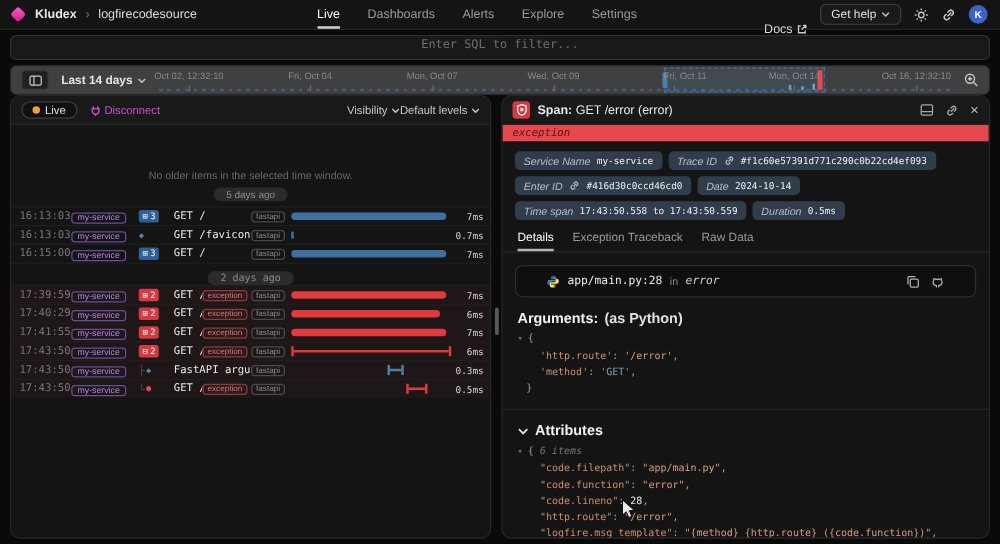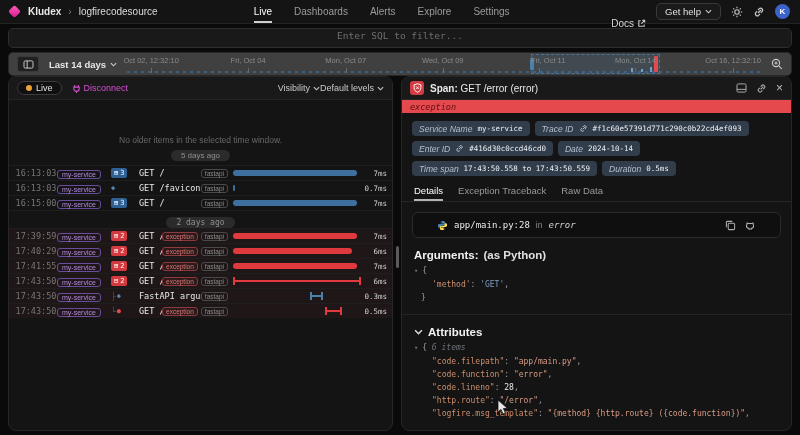--- a/index.html
+++ b/index.html
@@ -520,20 +520,21 @@
               <path d="M4.5 10.8v-1.6c-2-.2-2.9-1-2.9-2.7 0-.6.2-1.1.5-1.5-.1-.3-.2-1 .1-1.7 0 0 .6-.2 1.8.6a6 6 0 0 1 3 0c1.2-.8 1.8-.6 1.8-.6.3.7.2 1.4.1 1.7.3.4.5.9.5 1.5 0 1.7-.9 2.5-2.9 2.7v1.6"></path>
             </svg>
         </span>
       </div>
       <div class="sec-head">
         <span>Arguments:</span>
         <span class="sub">(as Python)</span>
       </div>
       <div class="code" id="args-code">
           <div class="code-line"><span class="fold">▾</span><span class="tk-punc">{</span></div>
+          <div class="code-line ind"><span class="tk-key">'http.route'</span><span class="tk-punc">: </span><span class="tk-str">'/error'</span><span class="tk-punc">,</span></div>
           <div class="code-line ind"><span class="tk-key">'method'</span><span class="tk-punc">: </span><span class="tk-strb">'GET'</span><span class="tk-punc">,</span></div>
           <div class="code-line close"><span class="tk-punc">}</span></div>
         </div>
       <hr class="hrline">
       <div class="sec-head">
         <svg class="chev" width="9" height="6" viewBox="0 0 8 5" fill="none" stroke="#e0e0e0" stroke-width="1.3">
             <path d="M1 1l3 3 3-3"></path>
           </svg>
         <span>Attributes</span>
       </div>

